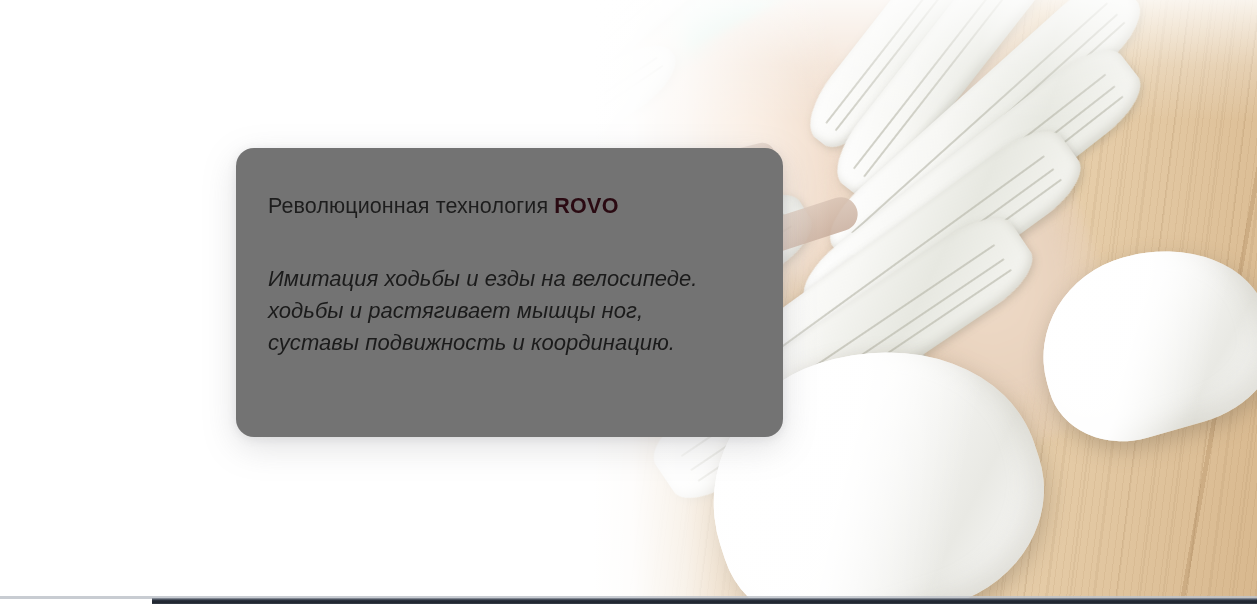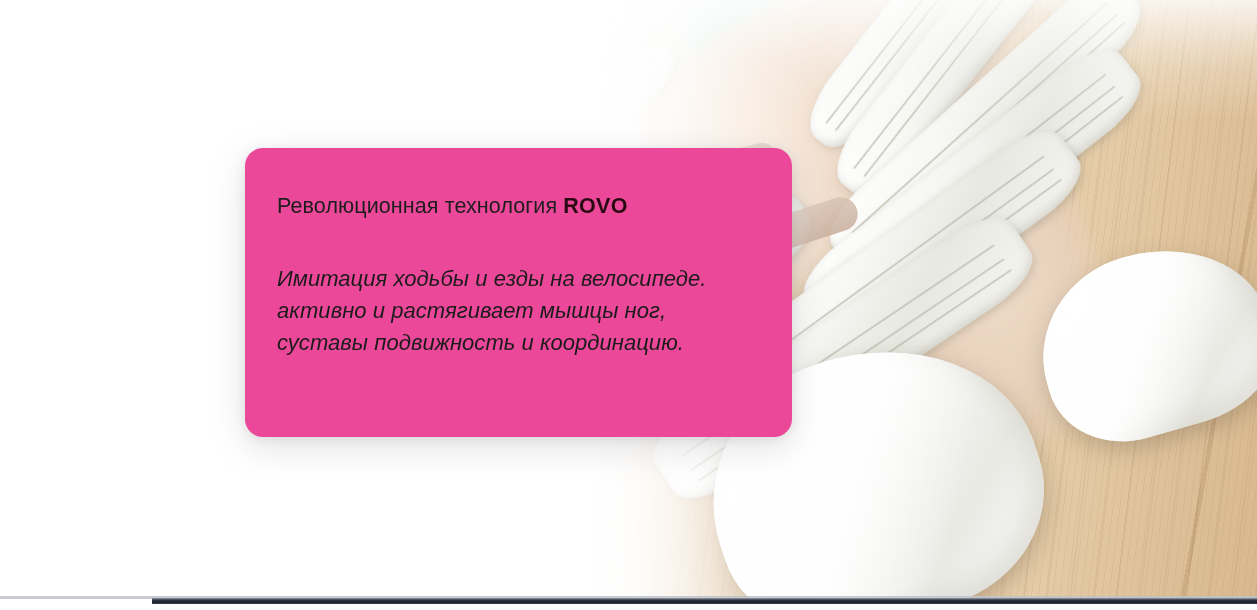--- a/index.html
+++ b/index.html
@@ -180,25 +180,25 @@
   .photo-fade-top {
     position: absolute;
     top: 0; left: 0; right: 0; height: 120px;
     background: linear-gradient(180deg, rgba(255,255,255,0.82) 0%, rgba(255,255,255,0.25) 55%, rgba(255,255,255,0) 100%);
     pointer-events: none;
   }
 
   
   .card {
     position: absolute;
-    left: 245px;
+    left: 236px;
     top: 148px;
     width: 547px;
     height: 289px;
-    background: #ec4899;
+    background: #737373;
     border-radius: 18px;
     box-shadow: 0 10px 34px rgba(120,120,125,0.22),
                 0 2px 10px rgba(110,110,115,0.12);
     box-sizing: border-box;
     padding: 46px 40px 0 32px;
   }
 
   .card-heading {
     font-size: 21.5px;
     font-weight: 400;
@@ -316,21 +316,21 @@
 
     <div class="photo-fade-top"></div>
     <div class="photo-fade-left"></div>
   </div>
 
   <div class="card">
     <h2 class="card-heading"><span>Революционная технология </span><span class="brand">ROVO</span></h2>
 
     <div class="card-body">
       <p>Имитация ходьбы и езды на велосипеде.</p>
-      <p>активно и растягивает мышцы ног,</p>
+      <p>ходьбы и растягивает мышцы ног,</p>
       <p>суставы подвижность и координацию.</p>
     </div>
   </div>
 
   <div class="bottom-rule-right"></div>
   <div class="bottom-rule"></div>
 
 </div>
 
 </body></html>

